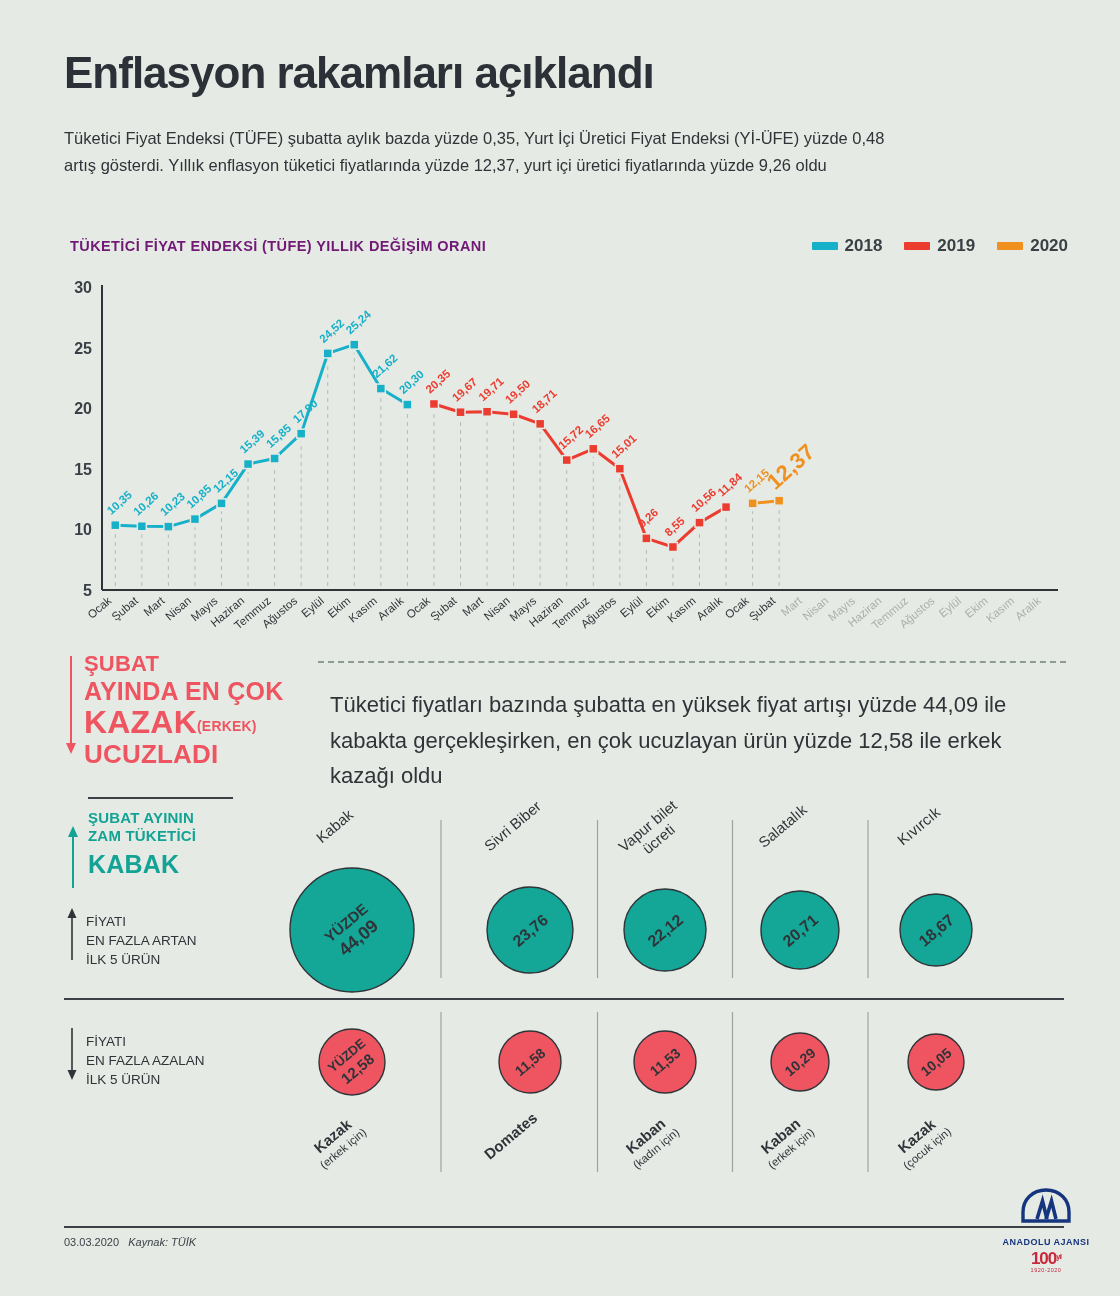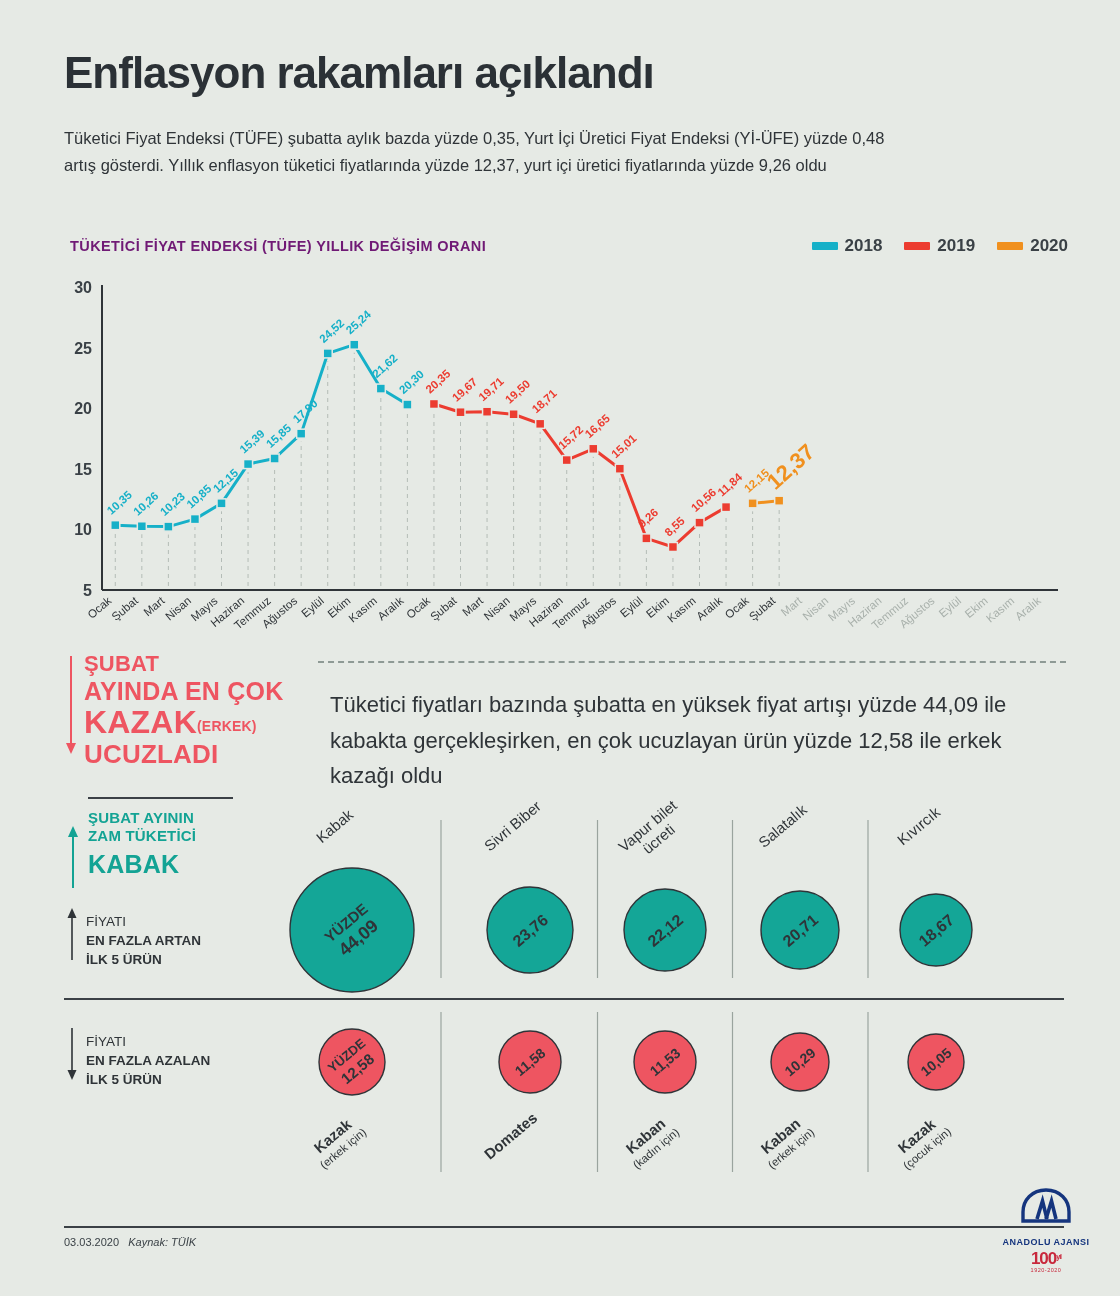--- a/index.html
+++ b/index.html
@@ -57,21 +57,21 @@
     font-size:22px;line-height:1.62;color:#2f3438;margin-top:9px;
   }
   .hr-small{position:absolute;left:88px;top:797px;width:145px;border-top:2px solid #3b4146;}
   .zam-block{position:absolute;left:88px;top:809px;width:220px;color:#13a394;font-weight:bold;}
   .zam-1{font-size:15px;line-height:1.22;letter-spacing:.2px;}
   .zam-2{font-size:25px;line-height:1.2;margin-top:3px;letter-spacing:.2px;}
   .arrow-up-teal{position:absolute;left:66px;top:826px;width:14px;height:62px;}
 
   
   .row-label{position:absolute;font-size:13.5px;line-height:1.42;color:#2f3438;}
-  .row-label .b{font-weight:bold;}
+  .row-label .b{font-weight:normal;}
   .row1-label{left:86px;top:912px;}
   .row2-label{left:86px;top:1032px;}
   .arrow-up-2{position:absolute;left:66px;top:908px;width:12px;height:52px;}
   .arrow-down-2{position:absolute;left:66px;top:1028px;width:12px;height:52px;}
 
   .hr-mid{position:absolute;left:64px;top:998px;width:1000px;border-top:2px solid #3b4146;}
   .hr-bottom{position:absolute;left:64px;top:1226px;width:1000px;border-top:2px solid #3b4146;}
 
   .bubbles{position:absolute;left:0;top:0;width:1120px;height:1296px;pointer-events:none;}
 

